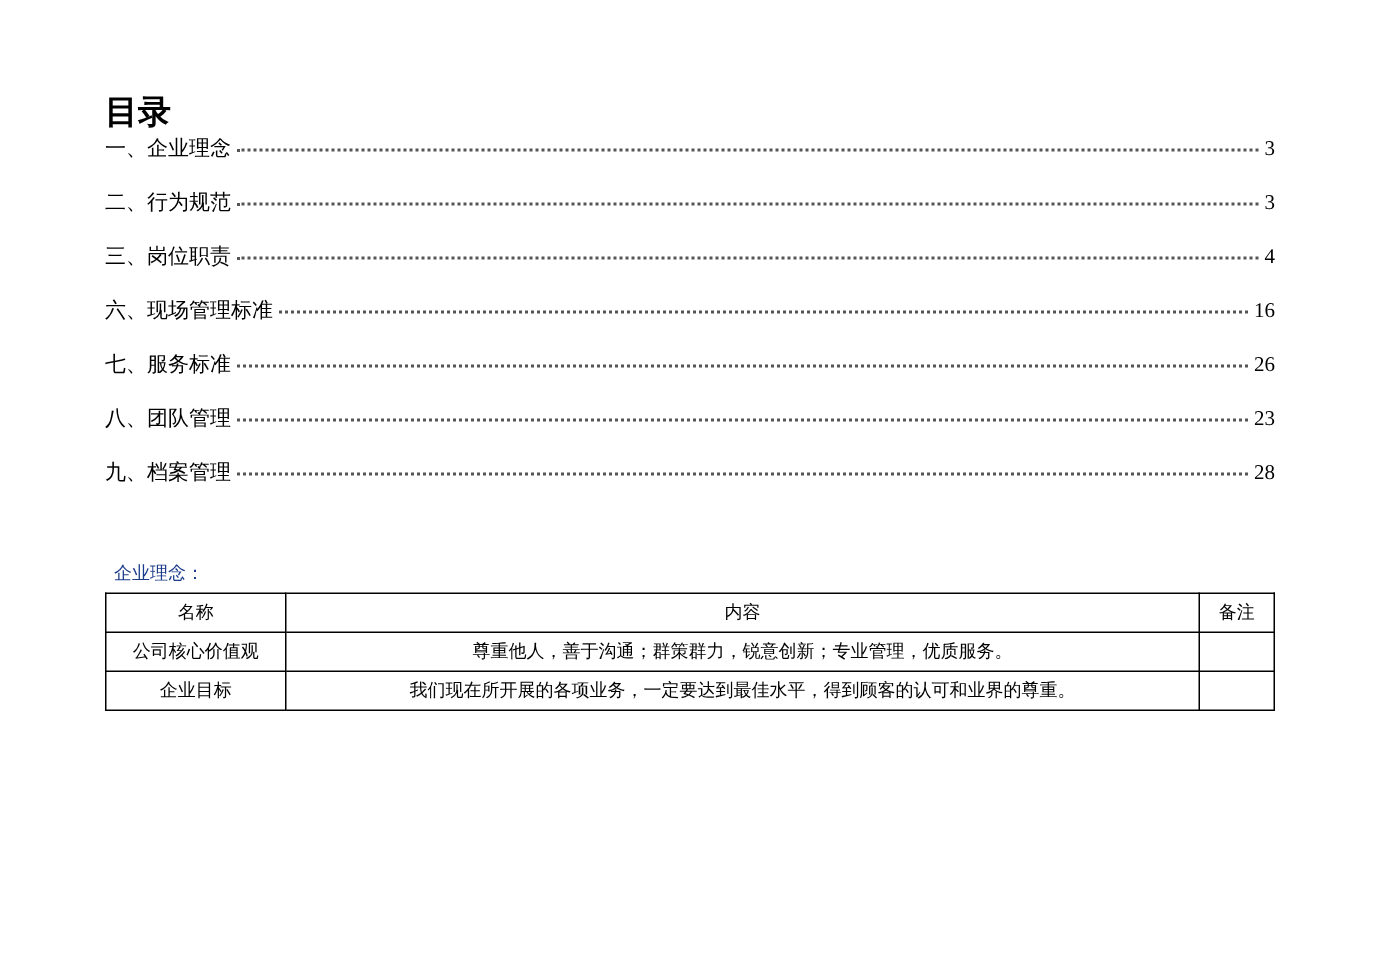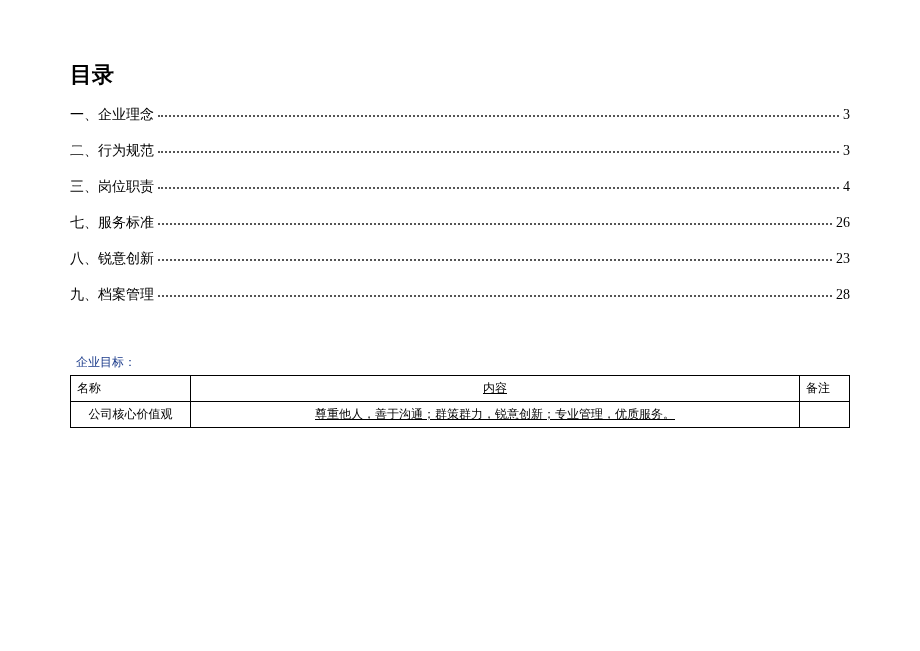--- a/index.html
+++ b/index.html
@@ -15,21 +15,20 @@
       padding: 60px 70px 30px 70px;
       color: #000;
       font-size: 14px;
     }
     .title {
       font-size: 22px;
       font-weight: bold;
     }
     .toc-list {
       list-style: none;
-      margin-top: 16px;
     }
     .toc-item {
       display: flex;
       align-items: baseline;
       margin-bottom: 18px;
       font-size: 14px;
     }
     .toc-label {
       white-space: nowrap;
     }
@@ -61,29 +60,28 @@
       padding: 4px 6px;
       vertical-align: middle;
       text-align: center;
     }
     .col-name {
       width: 120px;
       text-align: center;
     }
     .col-content {
       text-align: left;
-      text-decoration: underline;
     }
     .col-note {
       width: 50px;
       text-align: center;
     }
     .table th {
       font-weight: normal;
-      text-align: left;
+      text-align: center;
     }
   </style>
 </head>
 <body>
 
 <h1 class="title">目录</h1>
 
 <ul class="toc-list">
   <li class="toc-item">
     <span class="toc-label">一、企业理念</span>
@@ -94,46 +92,56 @@
     <span class="toc-label">二、行为规范</span>
     <span class="toc-dots"></span>
     <span class="toc-page">3</span>
   </li>
   <li class="toc-item">
     <span class="toc-label">三、岗位职责</span>
     <span class="toc-dots"></span>
     <span class="toc-page">4</span>
   </li>
   <li class="toc-item">
+    <span class="toc-label">六、现场管理标准</span>
+    <span class="toc-dots"></span>
+    <span class="toc-page">16</span>
+  </li>
+  <li class="toc-item">
     <span class="toc-label">七、服务标准</span>
     <span class="toc-dots"></span>
     <span class="toc-page">26</span>
   </li>
   <li class="toc-item">
-    <span class="toc-label">八、锐意创新</span>
+    <span class="toc-label">八、团队管理</span>
     <span class="toc-dots"></span>
     <span class="toc-page">23</span>
   </li>
   <li class="toc-item">
     <span class="toc-label">九、档案管理</span>
     <span class="toc-dots"></span>
     <span class="toc-page">28</span>
   </li>
 </ul>
 
-<div class="section-label">企业目标：</div>
+<div class="section-label">企业理念：</div>
 
 <table class="table">
   <thead>
     <tr>
       <th class="col-name">名称</th>
       <th class="col-content" style="text-align:center">内容</th>
       <th class="col-note">备注</th>
     </tr>
   </thead>
   <tbody>
     <tr>
       <td class="col-name">公司核心价值观</td>
       <td class="col-content">尊重他人，善于沟通；群策群力，锐意创新；专业管理，优质服务。</td>
       <td class="col-note"></td>
     </tr>
+    <tr>
+      <td class="col-name">企业目标</td>
+      <td class="col-content">我们现在所开展的各项业务，一定要达到最佳水平，得到顾客的认可和业界的尊重。</td>
+      <td class="col-note"></td>
+    </tr>
   </tbody>
 </table>
 
 </body></html>

